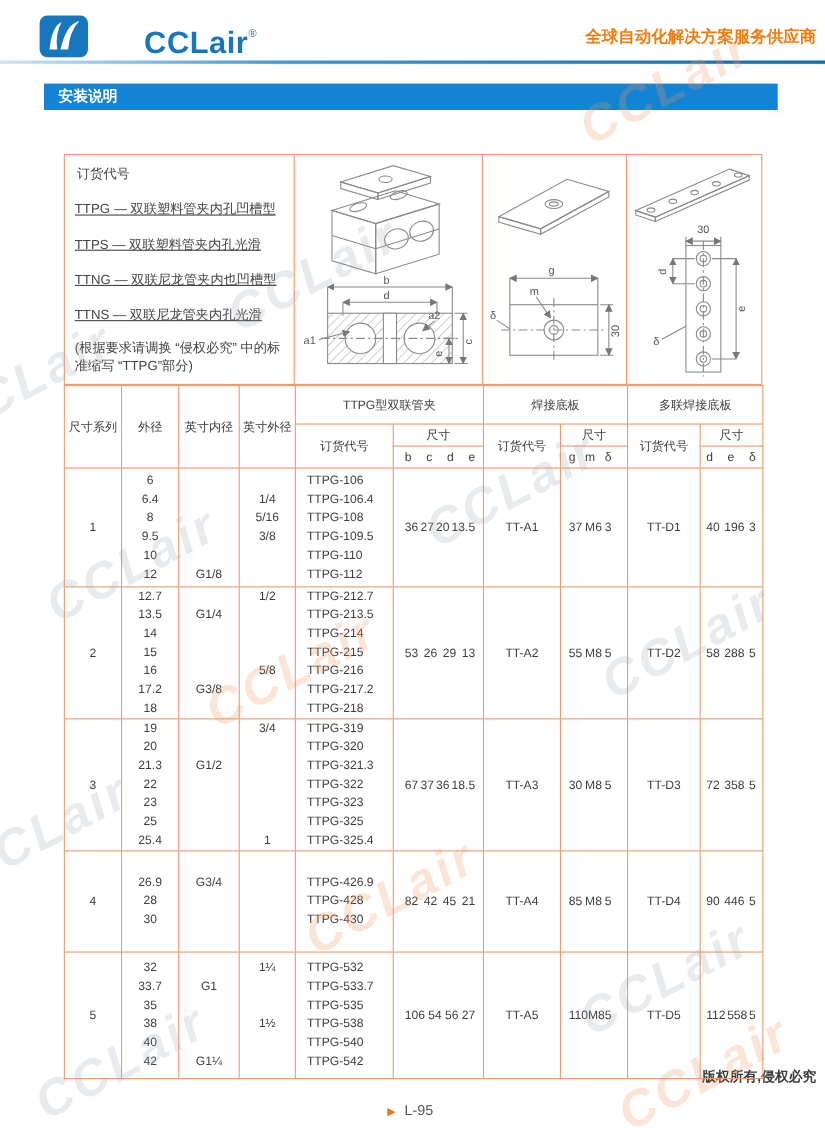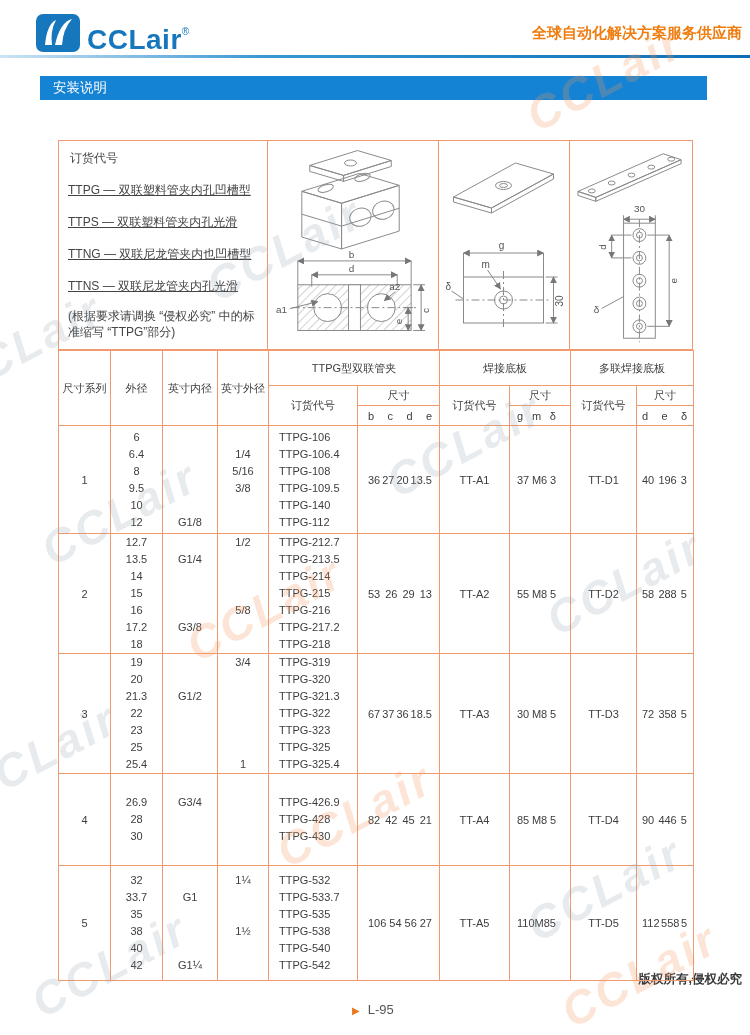--- a/index.html
+++ b/index.html
@@ -6,28 +6,28 @@
   .page{position:relative;width:750px;height:1035px;background:#fff;overflow:hidden;
         font-family:"Liberation Sans","DejaVu Sans",sans-serif;color:#3d3d3d;}
 
   
   .wm{position:absolute;font-size:46px;font-weight:700;font-style:italic;letter-spacing:3px;
       transform:rotate(-28deg);white-space:nowrap;pointer-events:none;z-index:3;}
   .wm-g{color:rgba(150,162,178,0.22);}
   .wm-o{color:rgba(242,150,92,0.25);}
 
   
-  .logo{position:absolute;left:35px;top:12px;display:flex;align-items:flex-start;z-index:2;}
+  .logo{position:absolute;left:35px;top:12px;display:flex;align-items:flex-start;z-index:2;gap:44px;}
   .logo-text{font-size:28px;font-weight:700;color:#1677bd;letter-spacing:.5px;line-height:40px;margin-left:6px;}
   .logo-reg{font-size:10px;color:#1677bd;vertical-align:14px;font-weight:400;}
   .tagline{position:absolute;right:8px;top:24px;font-size:15px;font-weight:700;color:#f07d10;z-index:2;}
   .blue-rule{position:absolute;left:0;top:55px;width:750px;height:3px;
              background:linear-gradient(90deg,#cde4f5 0%,#3b97d3 35%,#0e6cb4 100%);}
   .section-bar{position:absolute;left:40px;top:76px;width:667px;height:24px;background:#1583d3;
-               color:#fff;font-size:13.5px;font-weight:400;line-height:24px;padding-left:13px;box-sizing:border-box;}
+               color:#fff;font-size:13.5px;font-weight:700;line-height:24px;padding-left:13px;box-sizing:border-box;}
   .din-note{position:absolute;right:20px;top:116px;font-size:13px;color:#333;}
 
   
   .top-box{position:absolute;left:58px;top:140px;width:635px;height:210px;border:1px solid #f09a6d;
            display:flex;box-sizing:border-box;background:transparent;}
   .tb-cell{box-sizing:border-box;border-right:1px solid #f09a6d;height:100%;}
   .tb-cell:last-child{border-right:none;}
   .ob{width:209px;padding:7px 9px;}
   .dg1{width:171px;} .dg2{width:131px;} .dg3{flex:1;}
   .oc-title{font-size:12px;margin:2px 0 0 2px;color:#444;}
@@ -306,21 +306,21 @@
             <div class="ln">5/16</div>
             <div class="ln">3/8</div>
             <div class="ln"></div>
             <div class="ln"></div>
           </td>
           <td class="c-codes">
             <div class="ln">TTPG-106</div>
             <div class="ln">TTPG-106.4</div>
             <div class="ln">TTPG-108</div>
             <div class="ln">TTPG-109.5</div>
-            <div class="ln">TTPG-140</div>
+            <div class="ln">TTPG-110</div>
             <div class="ln">TTPG-112</div>
           </td>
           <td>
             <div class="dimrow dims4">
               <span>36</span>
               <span>27</span>
               <span>20</span>
               <span>13.5</span>
             </div>
           </td>

